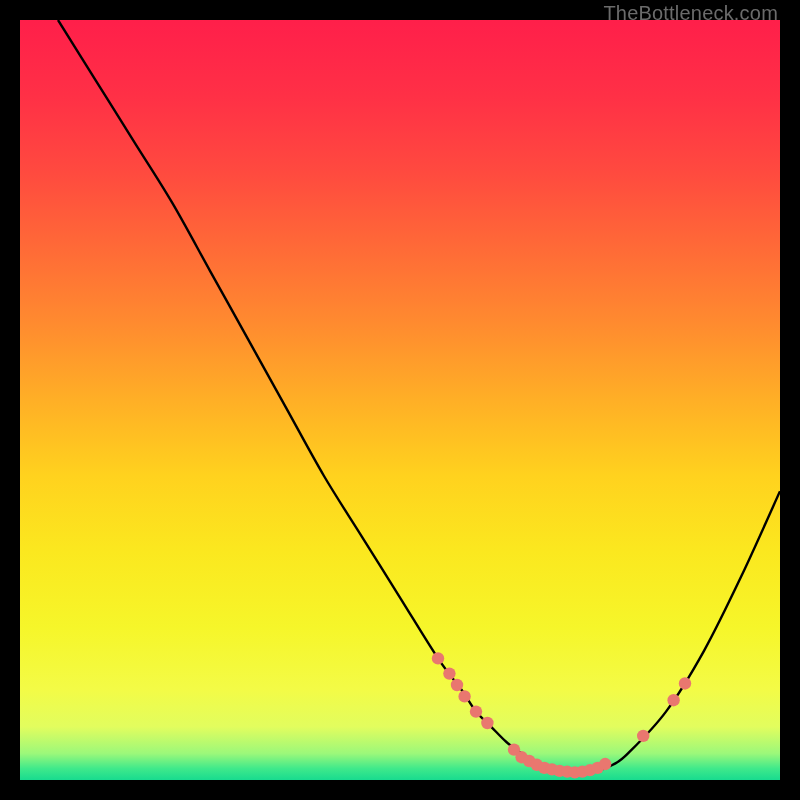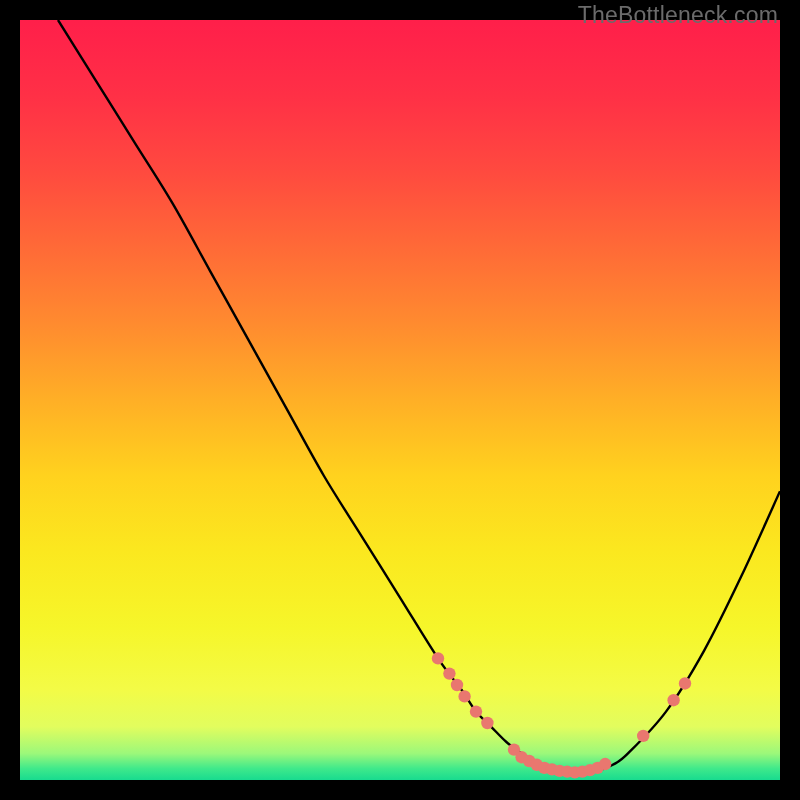--- a/index.html
+++ b/index.html
@@ -24,21 +24,21 @@
     left: 0;
     top: 0;
     width: 760px;
     height: 760px;
   }
   .attribution {
     position: absolute;
     top: 2px;
     right: 22px;
     color: #6b6b6b;
-    font-size: 23px;
+    font-size: 20px;
     font-weight: 500;
     letter-spacing: 0.2px;
   }
 </style>
 </head>
 <body>
 
 <div class="frame">
   <svg class="plot-area" viewBox="0 0 760 760" preserveAspectRatio="none">
     <defs>

